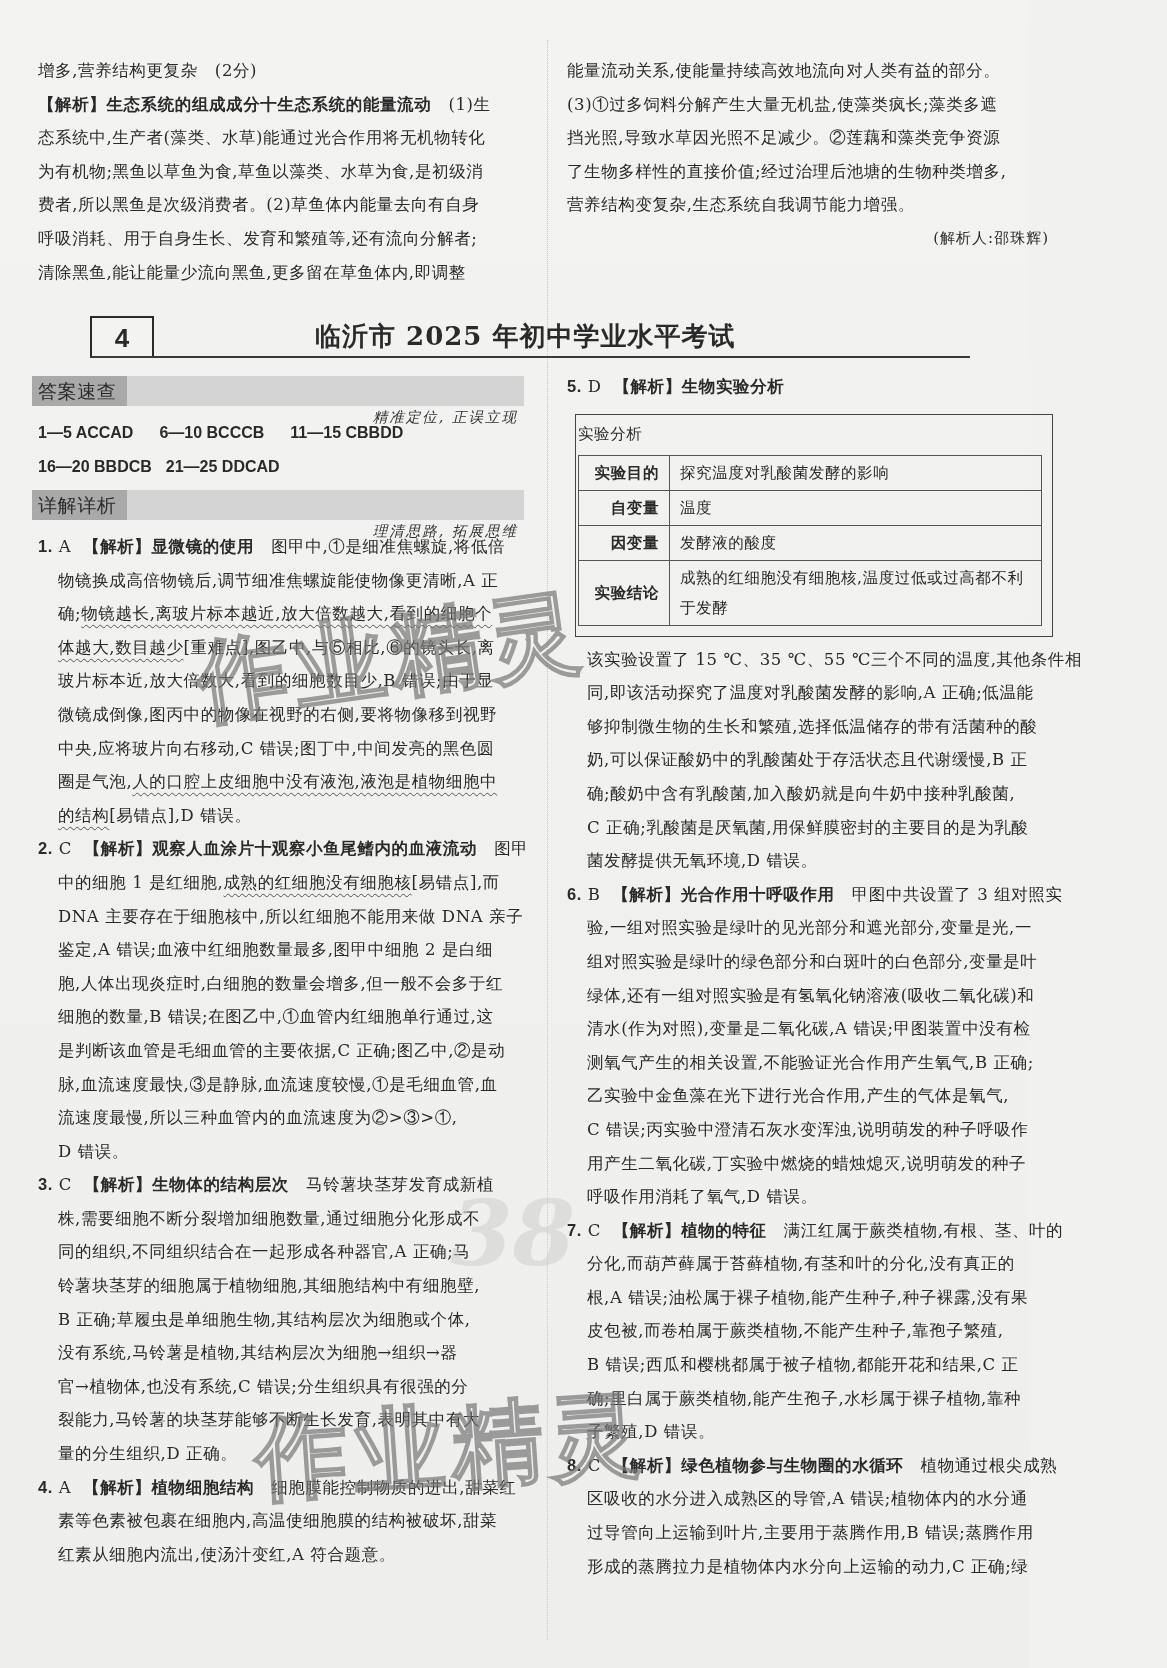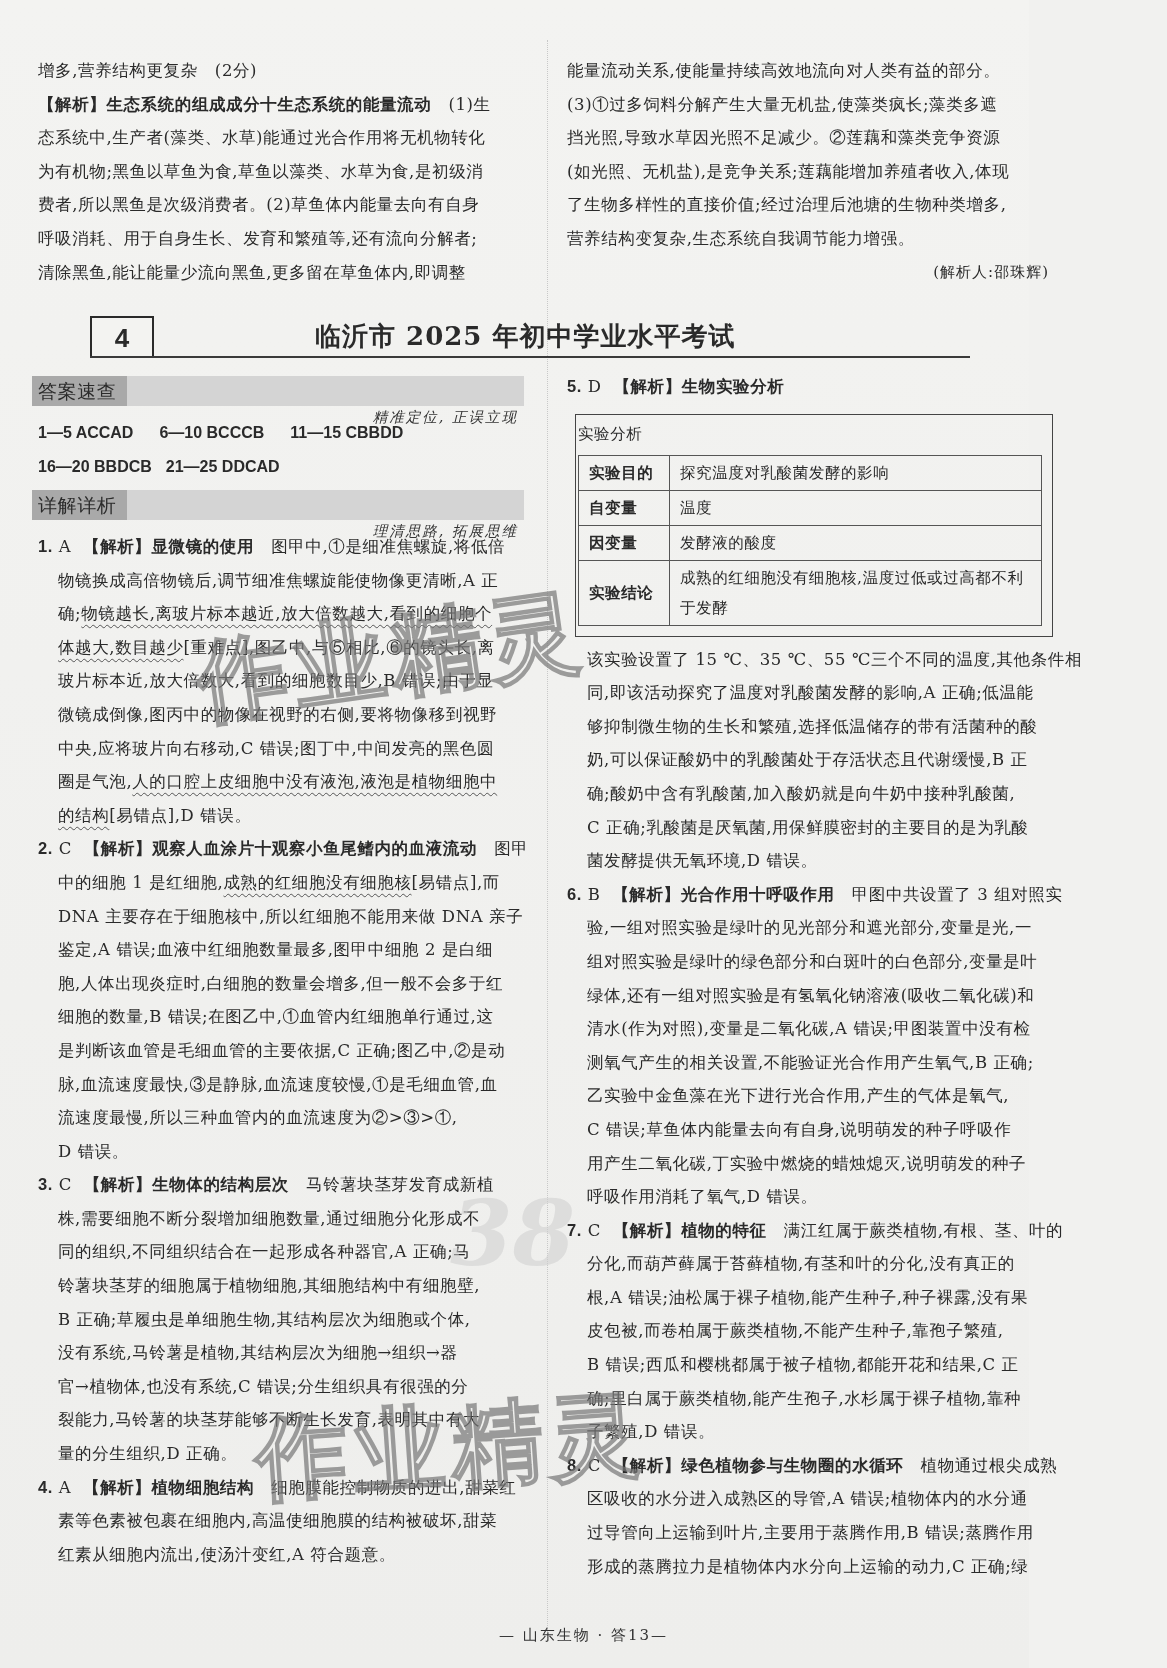--- a/index.html
+++ b/index.html
@@ -92,21 +92,21 @@
   table.exp {
     border-collapse: collapse; width: 100%;
     font-size: 15.5px;
   }
   table.exp td {
     border: 1.3px solid #555;
     padding: 2px 10px;
     line-height: 30px;
   }
   table.exp td.k {
-    width: 70px; text-align: left;
+    width: 70px; text-align: right;
     font-family: "DejaVu Sans", "Liberation Sans", sans-serif; font-weight: bold;
     white-space: nowrap;
   }
   .footer {
     position: absolute; left: 0; width: 1167px; top: 1626px;
     text-align: center; font-size: 15px; letter-spacing: 2px; color: #333;
   }
   .watermark {
     position: absolute; font-family: "DejaVu Sans", sans-serif;
     color: transparent; -webkit-text-stroke: 1.5px #777;
@@ -133,21 +133,20 @@
     <span class="line">为有机物;黑鱼以草鱼为食,草鱼以藻类、水草为食,是初级消</span>
     <span class="line">费者,所以黑鱼是次级消费者。(2)草鱼体内能量去向有自身</span>
     <span class="line">呼吸消耗、用于自身生长、发育和繁殖等,还有流向分解者;</span>
     <span class="line">清除黑鱼,能让能量少流向黑鱼,更多留在草鱼体内,即调整</span>
   </div>
 
   <div class="col col-right">
     <span class="line">能量流动关系,使能量持续高效地流向对人类有益的部分。</span>
     <span class="line">(3)①过多饲料分解产生大量无机盐,使藻类疯长;藻类多遮</span>
     <span class="line">挡光照,导致水草因光照不足减少。②莲藕和藻类竞争资源</span>
-    <span class="line">(如光照、无机盐),是竞争关系;莲藕能增加养殖者收入,体现</span>
     <span class="line">了生物多样性的直接价值;经过治理后池塘的生物种类增多,</span>
     <span class="line">营养结构变复杂,生态系统自我调节能力增强。</span>
     <span class="line right-align">(解析人:邵珠辉)</span>
   </div>
 
   <div class="section-header">
     <div class="section-num">4</div>
     <div class="section-title">临沂市 2025 年初中学业水平考试</div>
   </div>
 
@@ -250,21 +249,21 @@
     </div>
 
     <div>
       <span class="line"><span class="qnum">6.</span> <span>B</span>&nbsp; <span class="bold">【解析】光合作用十呼吸作用</span><span>　甲图中共设置了 3 组对照实</span></span>
       <span class="line indent">验,一组对照实验是绿叶的见光部分和遮光部分,变量是光,一</span>
       <span class="line indent">组对照实验是绿叶的绿色部分和白斑叶的白色部分,变量是叶</span>
       <span class="line indent">绿体,还有一组对照实验是有氢氧化钠溶液(吸收二氧化碳)和</span>
       <span class="line indent">清水(作为对照),变量是二氧化碳,A 错误;甲图装置中没有检</span>
       <span class="line indent">测氧气产生的相关设置,不能验证光合作用产生氧气,B 正确;</span>
       <span class="line indent">乙实验中金鱼藻在光下进行光合作用,产生的气体是氧气,</span>
-      <span class="line indent">C 错误;草鱼体内能量去向有自身,说明萌发的种子呼吸作</span>
+      <span class="line indent">C 错误;丙实验中澄清石灰水变浑浊,说明萌发的种子呼吸作</span>
       <span class="line indent">用产生二氧化碳,丁实验中燃烧的蜡烛熄灭,说明萌发的种子</span>
       <span class="line indent">呼吸作用消耗了氧气,D 错误。</span>
     </div>
 
     <div>
       <span class="line"><span class="qnum">7.</span> <span>C</span>&nbsp; <span class="bold">【解析】植物的特征</span><span>　满江红属于蕨类植物,有根、茎、叶的</span></span>
       <span class="line indent">分化,而葫芦藓属于苔藓植物,有茎和叶的分化,没有真正的</span>
       <span class="line indent">根,A 错误;油松属于裸子植物,能产生种子,种子裸露,没有果</span>
       <span class="line indent">皮包被,而卷柏属于蕨类植物,不能产生种子,靠孢子繁殖,</span>
       <span class="line indent">B 错误;西瓜和樱桃都属于被子植物,都能开花和结果,C 正</span>
@@ -277,14 +276,13 @@
       <span class="line indent">区吸收的水分进入成熟区的导管,A 错误;植物体内的水分通</span>
       <span class="line indent">过导管向上运输到叶片,主要用于蒸腾作用,B 错误;蒸腾作用</span>
       <span class="line indent">形成的蒸腾拉力是植物体内水分向上运输的动力,C 正确;绿</span>
     </div>
   </div>
 
   <div class="watermark" style="left:195px; top:595px; transform:rotate(-8deg);">作业精灵</div>
   <div class="watermark" style="left:255px; top:1385px; transform:rotate(-4deg);">作业精灵</div>
   <div class="wm-logo" style="left:450px; top:1180px;">38</div>
 
-  <div class="footer">— 山东生物 · 答13—</div>
 </div>
 
 </body></html>

